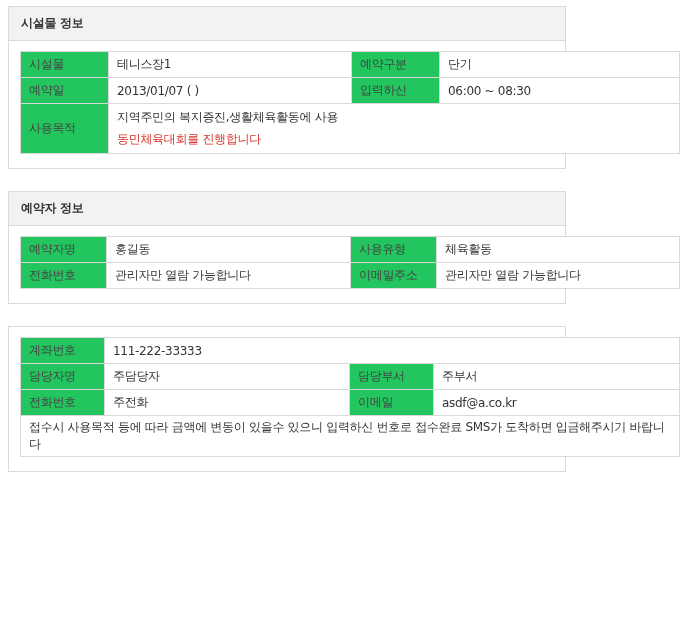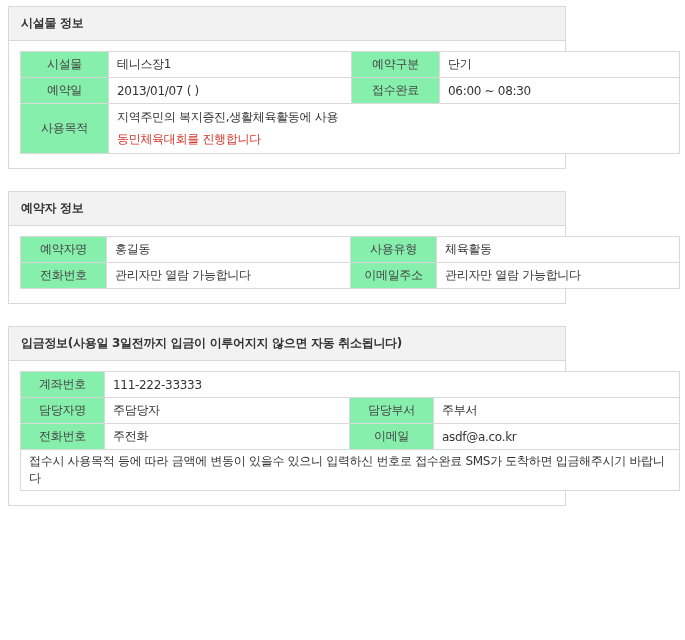--- a/index.html
+++ b/index.html
@@ -48,22 +48,22 @@
     height: 26px;
     padding: 3px 8px;
     font-size: 12px;
     font-weight: normal;
     color: #333333;
     letter-spacing: -0.3px;
     vertical-align: middle;
     box-sizing: border-box;
   }
   table.grid th {
-    background: #86efac;
-    text-align: center;
+    background: #22c55e;
+    text-align: left;
     color: #444444;
   }
   table.grid td {
     background: #ffffff;
     text-align: left;
   }
   td.note-cell {
     padding-top: 6px;
     padding-bottom: 8px;
     line-height: 1.8;
@@ -117,21 +117,21 @@
         <tbody>
           <tr>
             <th>시설물</th>
             <td>테니스장1</td>
             <th>예약구분</th>
             <td>단기</td>
           </tr>
           <tr>
             <th>예약일</th>
             <td class="mono-ish">2013/01/07 ( )</td>
-            <th>접수완료</th>
+            <th>입력하신</th>
             <td class="mono-ish">06:00 ~ 08:30</td>
           </tr>
           <tr>
             <th>사용목적</th>
             <td class="note-cell" colspan="3">
               <span class="note-line-1">지역주민의 복지증진,생활체육활동에 사용</span>
               <span class="note-line-2">동민체육대회를 진행합니다</span>
             </td>
           </tr>
         </tbody>
@@ -161,21 +161,20 @@
             <td>관리자만 열람 가능합니다</td>
             <th>이메일주소</th>
             <td>관리자만 열람 가능합니다</td>
           </tr>
         </tbody>
       </table>
     </div>
   </div>
 
   <div class="panel">
-    <div class="panel-header">입금정보(사용일 3일전까지 입금이 이루어지지 않으면 자동 취소됩니다)</div>
     <div class="panel-body">
       <table class="grid">
         <colgroup>
           <col class="col-label-e">
             <col class="col-value-e">
             <col class="col-label-f">
             <col class="col-value-f">
         </colgroup>
         <tbody>
           <tr>

